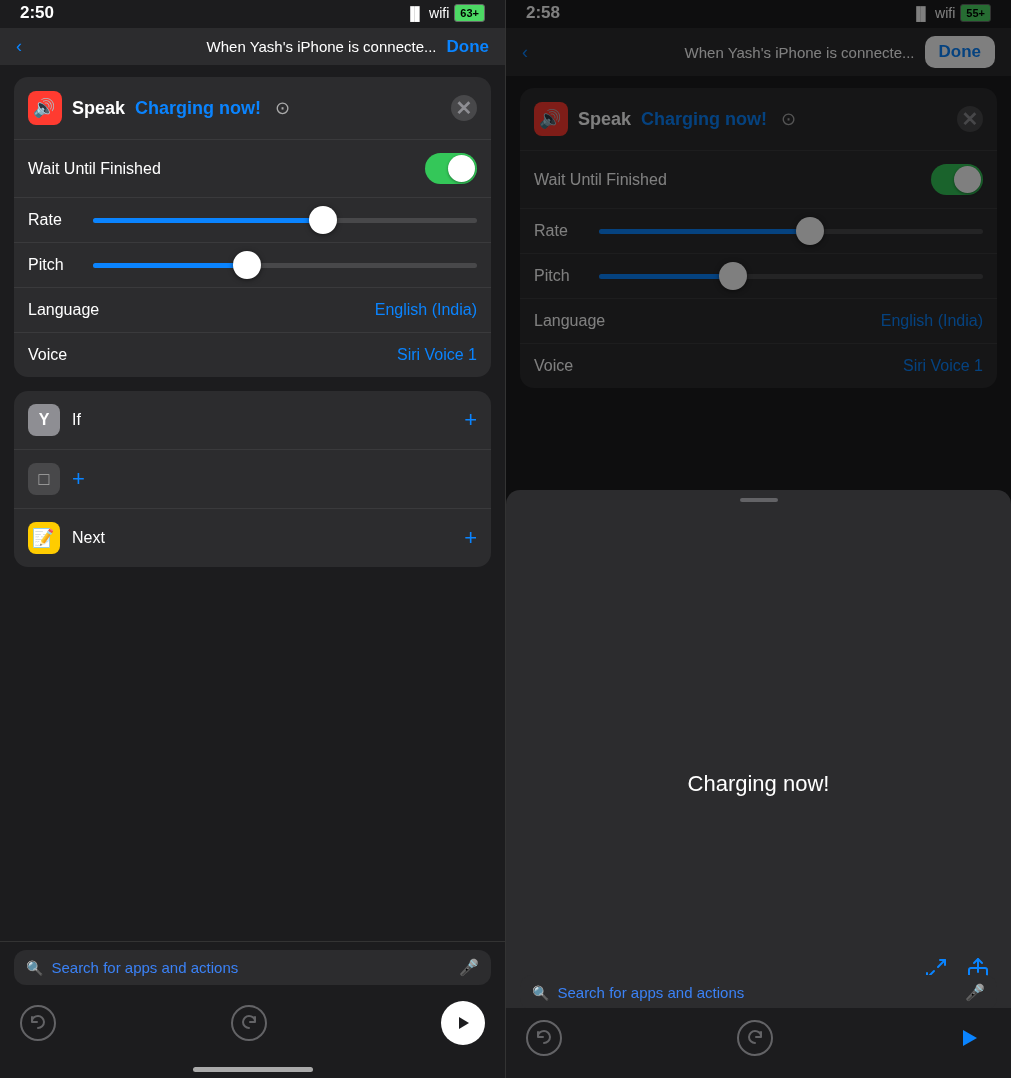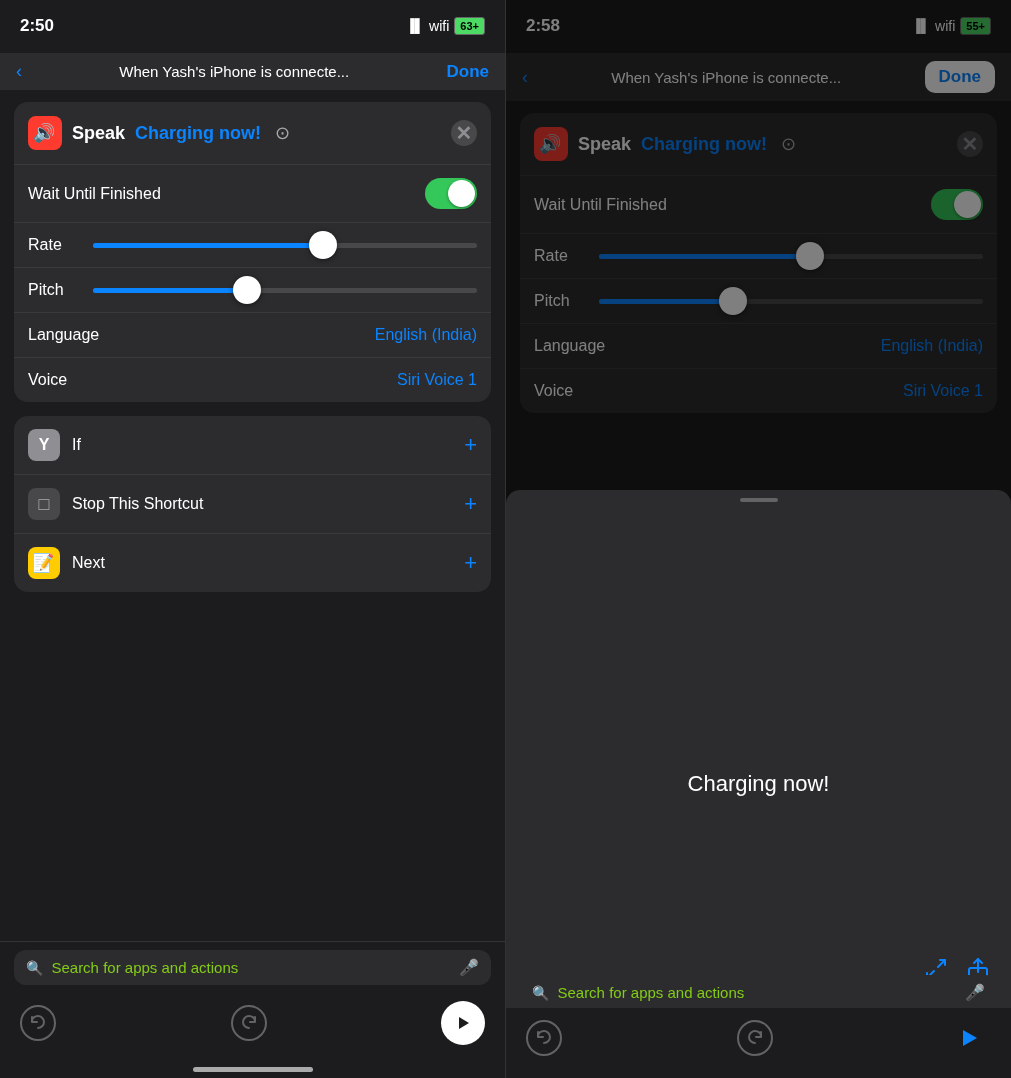--- a/index.html
+++ b/index.html
@@ -30,21 +30,21 @@
     .phone-screen:first-child {
       border-right: 1px solid #333;
     }
     
     .status-bar {
       display: flex;
       justify-content: space-between;
       align-items: center;
       padding: 4px 20px 6px;
       background: #1c1c1e;
-      height: 53px;
+      height: 28px;
       gap: 36px;
     }
     .status-time {
       font-size: 17px;
       font-weight: 600;
       color: #fff;
     }
     .status-icons {
       display: flex;
       align-items: center;
@@ -72,21 +72,21 @@
       font-size: 18px;
       display: flex;
       align-items: center;
       gap: 4px;
     }
     .nav-title {
       font-size: 15px;
       font-weight: 500;
       color: #fff;
       flex: 1;
-      text-align: center;
+      text-align: right;
       margin: 0 10px;
       overflow: hidden;
       text-overflow: ellipsis;
       white-space: nowrap;
     }
     .nav-done {
       color: #0a84ff;
       font-size: 17px;
       font-weight: 600;
       background: none;
@@ -303,21 +303,21 @@
       padding: 8px 12px;
       gap: 8px;
     }
     .search-icon-wrap {
       color: #8e8e93;
       font-size: 14px;
     }
     .search-input-fake {
       flex: 1;
       font-size: 15px;
-      color: #84cc16;
+      color: #3b82f6;
     }
     .mic-icon {
       color: #8e8e93;
       font-size: 16px;
     }
     
     .bottom-toolbar {
       display: flex;
       align-items: center;
       justify-content: space-between;
@@ -478,21 +478,20 @@
       <div class="suggestions-section">
 
         <div class="suggestion-item">
           <div class="suggestion-icon" style="background:#8e8e93;color:#fff;font-weight:700;">Y</div>
           <span class="suggestion-name">If</span>
           <span class="suggestion-add">+</span>
         </div>
 
         <div class="suggestion-item">
           <div class="suggestion-icon" style="background:#48484a;color:#aaa;font-size:18px;">□</div>
-          <span class="suggestion-name">Stop This Shortcut</span>
           <span class="suggestion-add">+</span>
         </div>
 
         <div class="suggestion-item">
           <div class="suggestion-icon" style="background:#ffcc00;font-size:18px;">📝</div>
           <span class="suggestion-name">Next</span>
           <span class="suggestion-add">+</span>
         </div>
       </div>
     </div>

